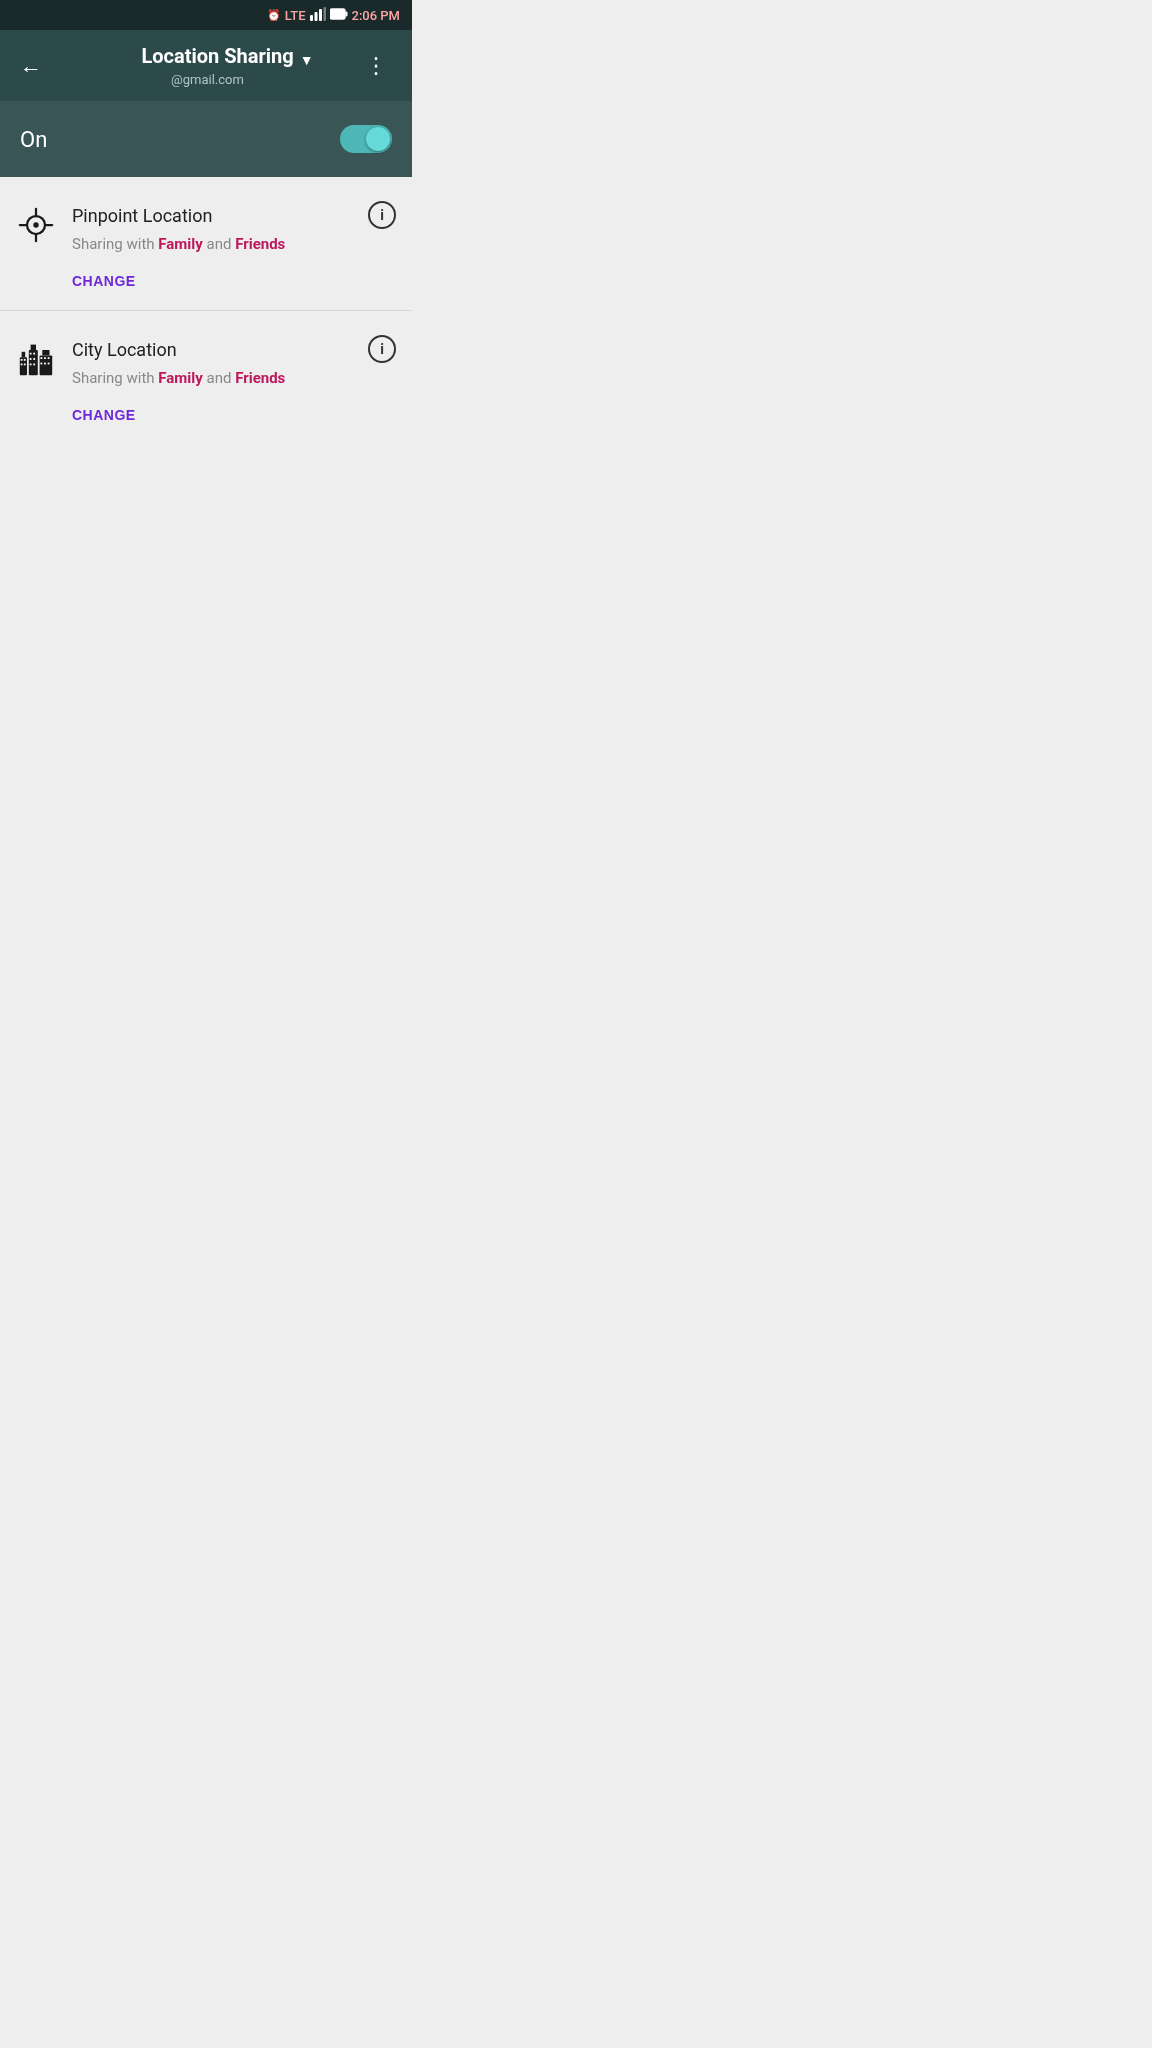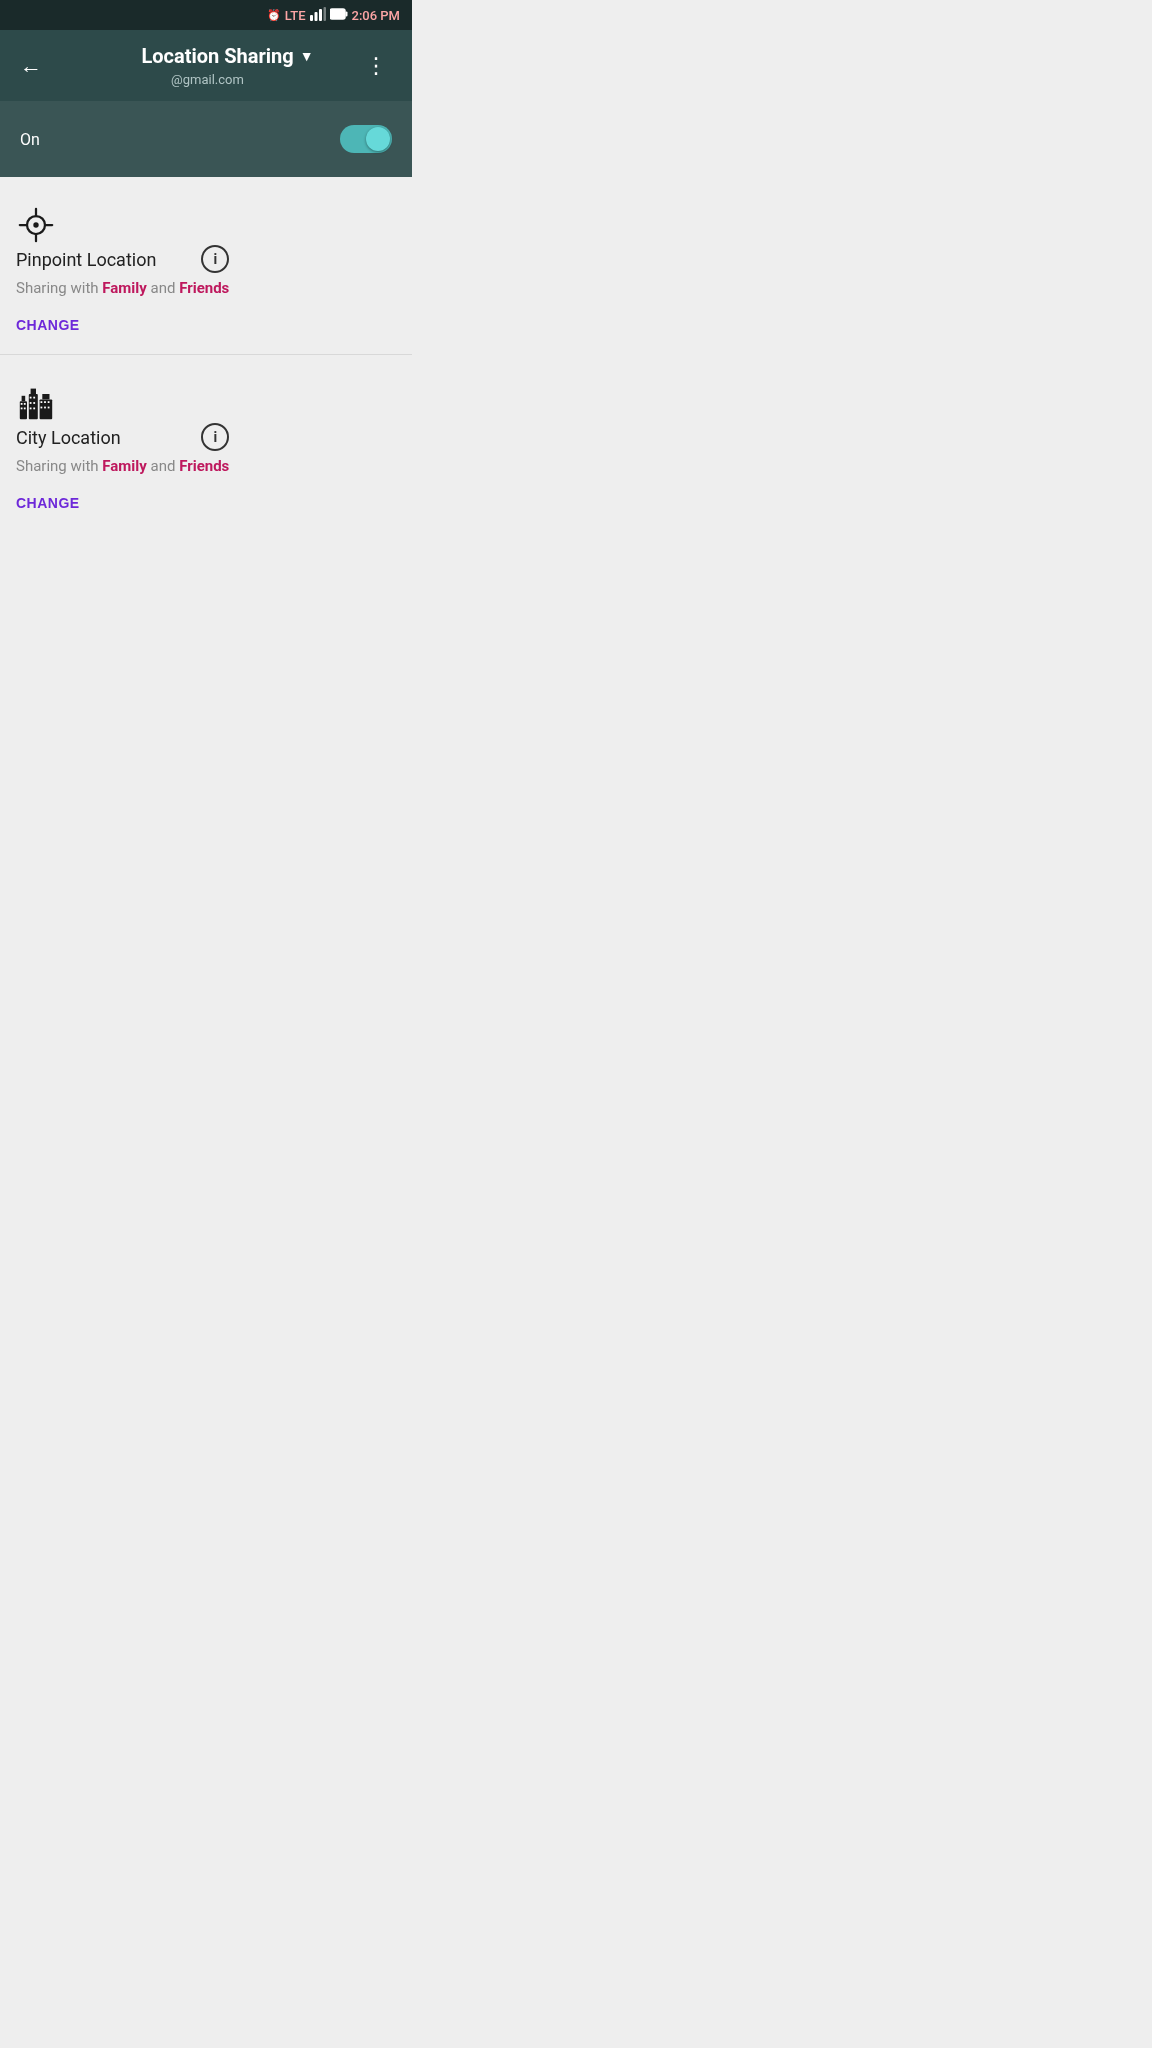--- a/index.html
+++ b/index.html
@@ -66,21 +66,21 @@
     }
 
     .toolbar-title-area {
       display: flex;
       flex-direction: column;
       align-items: center;
     }
 
     .toolbar-title-row {
       display: flex;
-      align-items: center;
+      align-items: flex-end;
       gap: 6px;
       margin-left: 40px;
     }
 
     .toolbar-title {
       color: white;
       font-size: 20px;
       font-weight: bold;
     }
 
@@ -114,21 +114,21 @@
     .toggle-section {
       background: #3a5555;
       padding: 24px 20px;
       display: flex;
       align-items: center;
       justify-content: space-between;
     }
 
     .toggle-label {
       color: white;
-      font-size: 16px;
+      font-size: 22px;
       font-weight: 400;
     }
 
     .toggle-switch {
       position: relative;
       width: 52px;
       height: 28px;
       cursor: pointer;
     }
 
@@ -154,21 +154,21 @@
     
     .content {
       background: #eeeeee;
     }
 
     
     .location-item {
       background: #eeeeee;
       padding: 24px 16px 20px 16px;
       display: flex;
-      flex-direction: column;
+      flex-direction: row;
       align-items: flex-start;
       border-bottom: 1px solid #d8d8d8;
     }
 
     .location-icon-area {
       margin-right: 16px;
       margin-top: 4px;
     }
 
     .location-icon {

